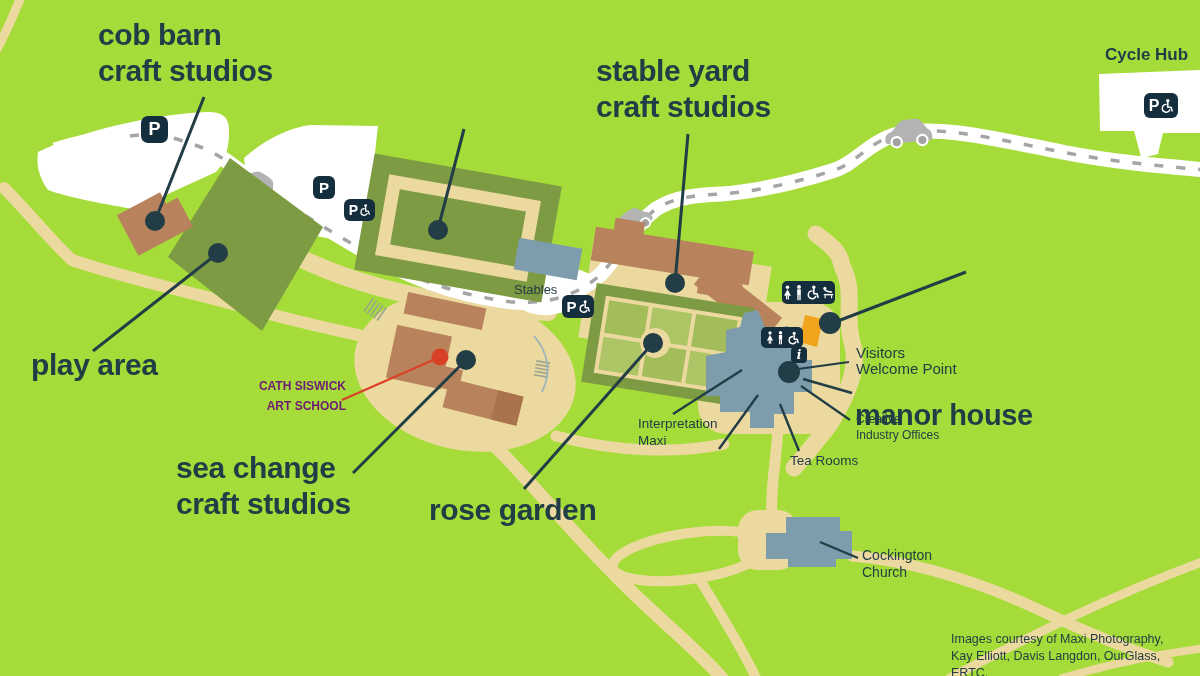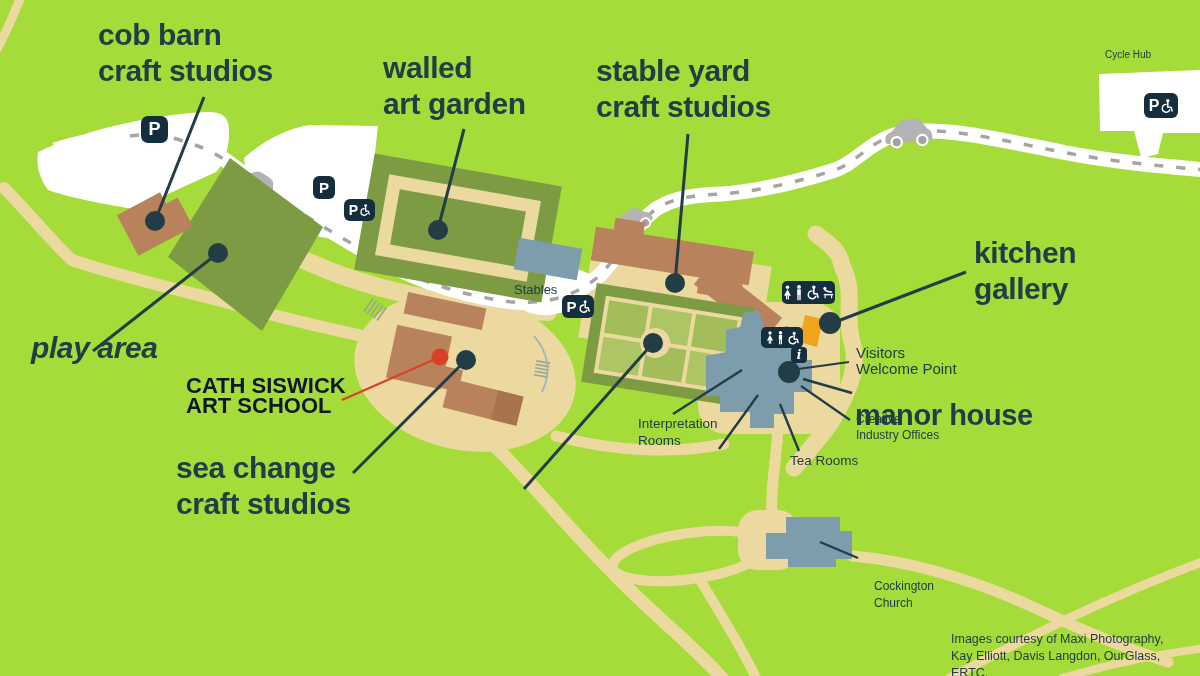--- a/index.html
+++ b/index.html
@@ -1,23 +1,23 @@
 <!DOCTYPE html>
 <html><head>
 <meta charset="utf-8">
 <style>
   html,body{margin:0;padding:0;}
   .stage{position:relative;width:1200px;height:676px;background:#a6dc39;overflow:hidden;
          font-family:"Liberation Sans",sans-serif;}
   .stage svg.scene{position:absolute;left:0;top:0;}
   .lbl{position:absolute;color:#223d45;white-space:pre-line;}
   .lbl-xl{font-weight:bold;font-size:30px;line-height:36px;letter-spacing:-0.4px;}
-  .lbl-md{font-weight:normal;font-size:10px;line-height:17px;}
+  .lbl-md{font-weight:bold;font-size:17px;line-height:17px;}
   .lbl-sm{font-weight:normal;font-size:13.5px;line-height:17px;}
-  .lbl-red{font-weight:bold;font-size:22px;line-height:20px;color:#0f172a;text-align:left;}
+  .lbl-red{font-weight:bold;font-size:12px;line-height:20px;color:#701a75;text-align:right;}
   .credits{font-size:12.5px;line-height:17px;}
   .badge{position:absolute;background:#152e3d;color:#ffffff;display:flex;align-items:center;
          justify-content:center;font-weight:bold;}
   .p-only{border-radius:7px;}
   .p-dis{border-radius:6px;gap:1px;}
   .wc-block{position:absolute;background:#152e3d;border-radius:5px;display:flex;align-items:center;
             justify-content:center;gap:3px;}
   .info-badge{position:absolute;background:#152e3d;color:#fff;border-radius:4px;display:flex;
               align-items:center;justify-content:center;
               font-family:"DejaVu Serif",serif;font-style:italic;font-weight:bold;font-size:12px;}
@@ -186,43 +186,40 @@
     <circle cx="466" cy="360" r="10"></circle>
     <circle cx="653" cy="343" r="10"></circle>
     <circle cx="830" cy="323" r="11"></circle>
     <circle cx="789" cy="372" r="11"></circle>
     <circle cx="440" cy="357" r="8.5" fill="#d94127"></circle>
   </g>
 </svg>
 
 <div class="lbl lbl-xl" style="left:98px;top:17px;">cob barn
 craft studios</div>
-<div class="lbl lbl-xl" style="left:383px;top:50px;">walled
-art garden</div>
 <div class="lbl lbl-xl" style="left:596px;top:53px;">stable yard
 craft studios</div>
-<div class="lbl lbl-xl" style="left:31px;top:330px;font-style:italic;">play area</div>
+<div class="lbl lbl-xl" style="left:31px;top:347px;">play area</div>
 <div class="lbl lbl-xl" style="left:176px;top:450px;">sea change
 craft studios</div>
-<div class="lbl lbl-xl" style="left:974px;top:235px;">kitchen
-gallery</div>
+<div class="lbl lbl-xl" style="left:429px;top:492px;">rose garden</div>
 <div class="lbl lbl-xl" style="left:855px;top:377px;font-size:29px;margin-top:20px;">manor house</div>
 <div class="lbl lbl-red" style="left:186px;top:376px;width:160px;">CATH SISWICK
 ART SCHOOL</div>
 
 <div class="lbl lbl-md" style="left:1105px;top:46px;">Cycle Hub</div>
 <div class="lbl lbl-sm" style="left:514px;top:281px;font-size:13px;">Stables</div>
 <div class="lbl lbl-sm" style="left:856px;top:345px;font-size:15px;line-height:16px;">Visitors
 Welcome Point</div>
 <div class="lbl lbl-sm" style="left:856px;top:411px;font-size:12px;line-height:16px;">Creative
 Industry Offices</div>
 <div class="lbl lbl-sm" style="left:638px;top:415px;">Interpretation
-Rooms</div>
+Maxi</div>
 <div class="lbl lbl-sm" style="left:790px;top:452px;">Tea Rooms</div>
-<div class="lbl lbl-sm" style="left:862px;top:578px;font-size:12px;margin-left:12px;">Cockington
+<div class="lbl lbl-sm" style="left:862px;top:547px;font-size:14px;">Cockington
 Church</div>
 <div class="lbl credits" style="left:951px;top:631px;">Images courtesy of Maxi Photography,
 Kay Elliott, Davis Langdon, OurGlass, ERTC.</div>
 
 <div class="badge p-only" style="left:141px;top:116px;width:27px;height:27px;font-size:18px;">
       <span>P</span>
     </div>
 <div class="badge p-only" style="left:313px;top:176px;width:22px;height:23px;font-size:15px;border-radius:6px;">
       <span>P</span>
     </div>

